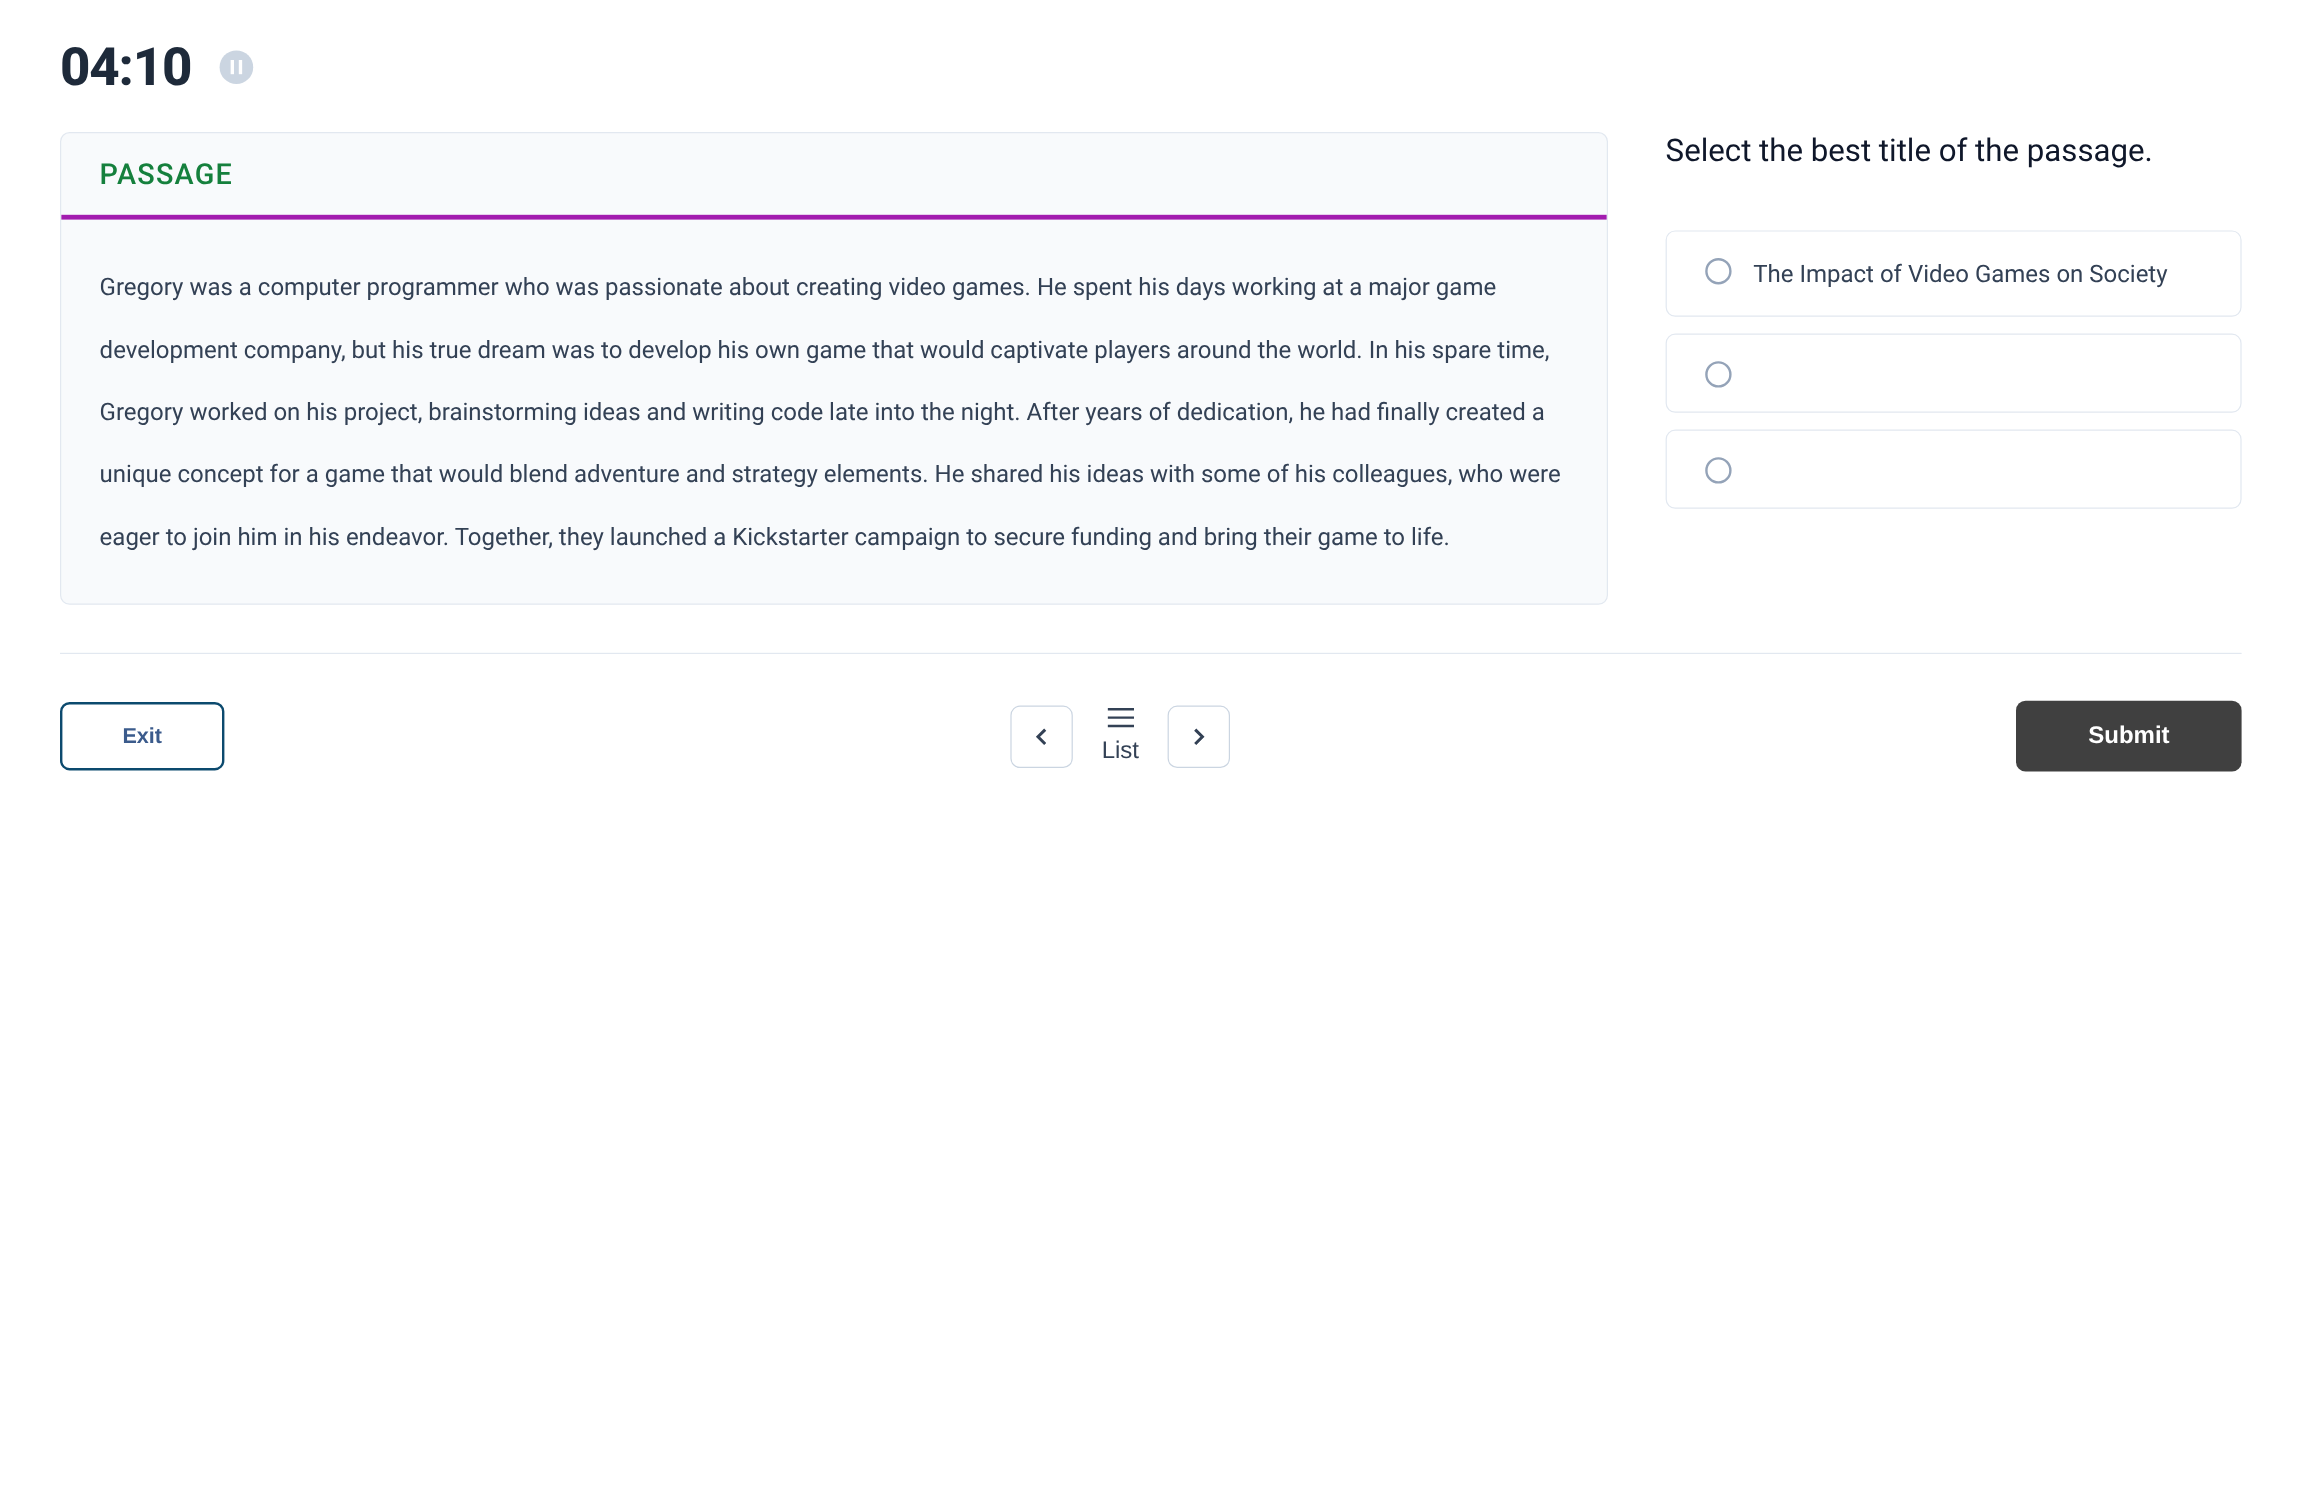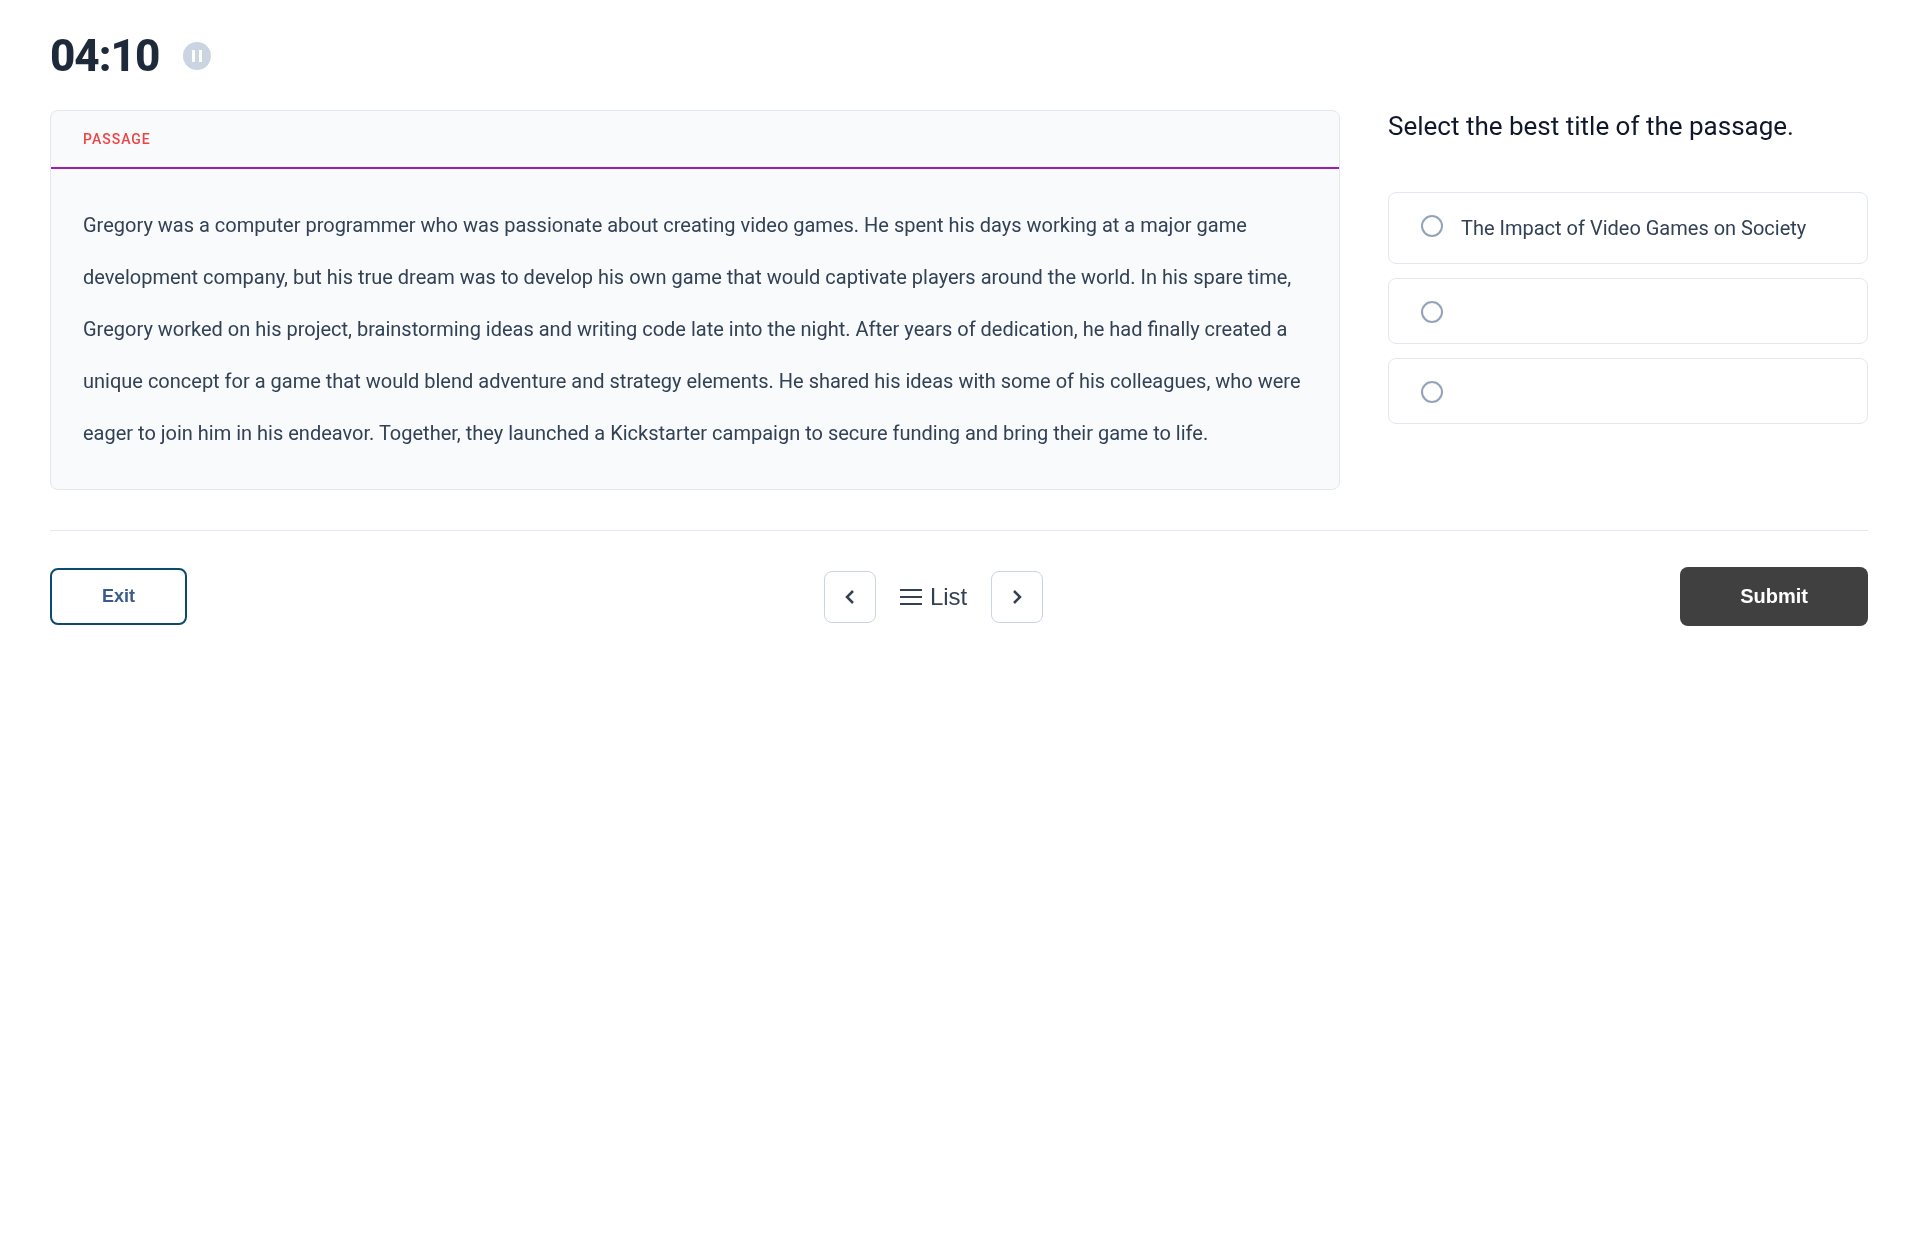--- a/index.html
+++ b/index.html
@@ -48,24 +48,24 @@
     .passage-panel {
       flex: 1;
       min-width: 0;
       border: 1px solid #e2e8f0;
       border-radius: 8px;
       background: #f8fafc;
       overflow: hidden;
     }
     .passage-header {
       padding: 20px 32px;
-      border-bottom: 2px solid #a21caf;
-      font-size: 14px;
+      border-bottom: 4px solid #a21caf;
+      font-size: 24px;
       letter-spacing: 1px;
-      color: #ef4444;
+      color: #15803d;
       font-weight: 500;
     }
     .passage-body {
       padding: 30px 32px;
       font-size: 20px;
       line-height: 2.6;
       color: #334155;
     }
     .question-panel {
       width: 480px;
@@ -146,26 +146,27 @@
       width: 16px;
       height: 16px;
       stroke: #334155;
       stroke-width: 2.5;
       fill: none;
     }
     .list-btn {
       display: flex;
       align-items: center;
       gap: 8px;
-      font-size: 24px;
+      font-size: 20px;
       color: #334155;
       background: none;
       border: none;
       cursor: pointer;
       padding: 8px 6px;
+      flex-direction: column;
     }
     .list-btn svg {
       width: 22px;
       height: 18px;
       stroke: #334155;
       stroke-width: 2;
     }
     .submit-btn {
       background: #404040;
       color: #ffffff;

